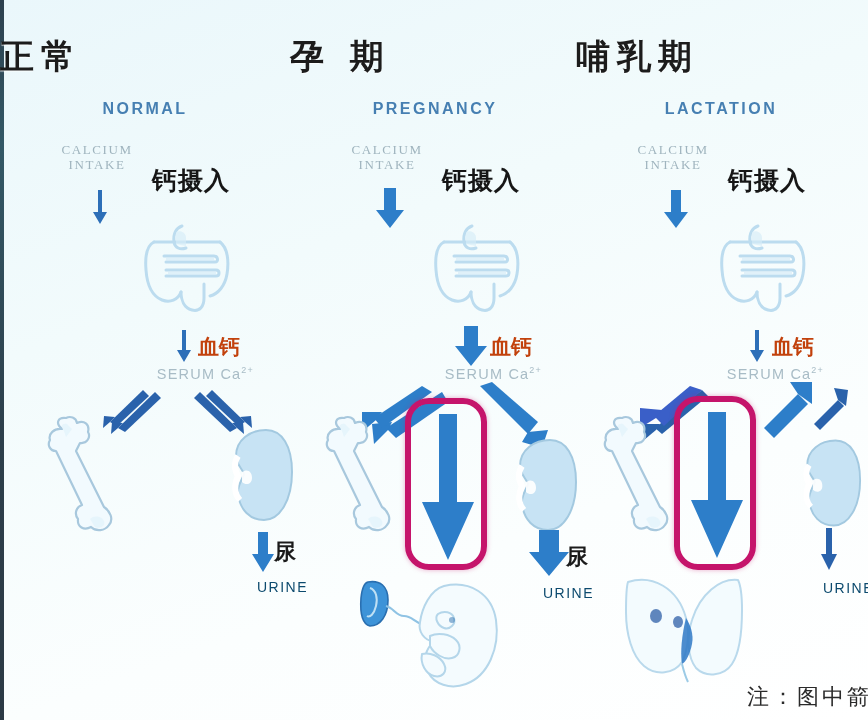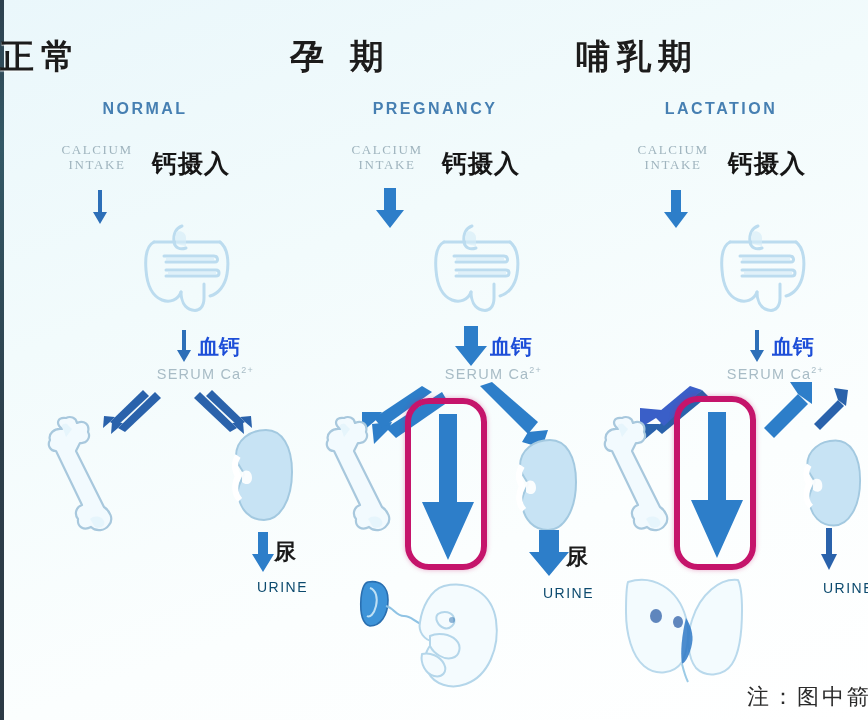--- a/index.html
+++ b/index.html
@@ -37,33 +37,33 @@
   }
   
   .ci-wrap { position: absolute; top: 140px; left: 0; width: 100%; height: 46px; }
   .ci-en {
     position: absolute; left: 42px; top: 2px; width: 110px; text-align: center;
     font-size: 13px; letter-spacing: 1.6px; line-height: 15px;
     color: #9fb4be;
     font-family: Liberation Serif, serif;
   }
   .ci-cn {
-    position: absolute; left: 152px; top: 7px;
+    position: absolute; left: 152px; top: 24px;
     font-family: Liberation Mono, monospace;
     font-size: 25px; font-weight: 700; color: #161616; letter-spacing: 1px;
     white-space: nowrap;
   }
   
   .organ { position: absolute; }
   
   .serum-arrow { position: absolute; }
   .serum-cn {
     position: absolute;
     font-family: "DejaVu Serif", "Liberation Serif", serif;
-    font-size: 21px; font-weight: 700; color: #1d4ed8;
+    font-size: 21px; font-weight: 700; color: #c2410c;
     white-space: nowrap;
   }
   .serum-en {
     position: absolute; width: 140px; text-align: right;
     font-size: 14.5px; letter-spacing: 1.2px; color: #a8bcc6;
     white-space: nowrap;
   }
   .serum-en sup { font-size: 9px; }
   
   .urine-cn {

